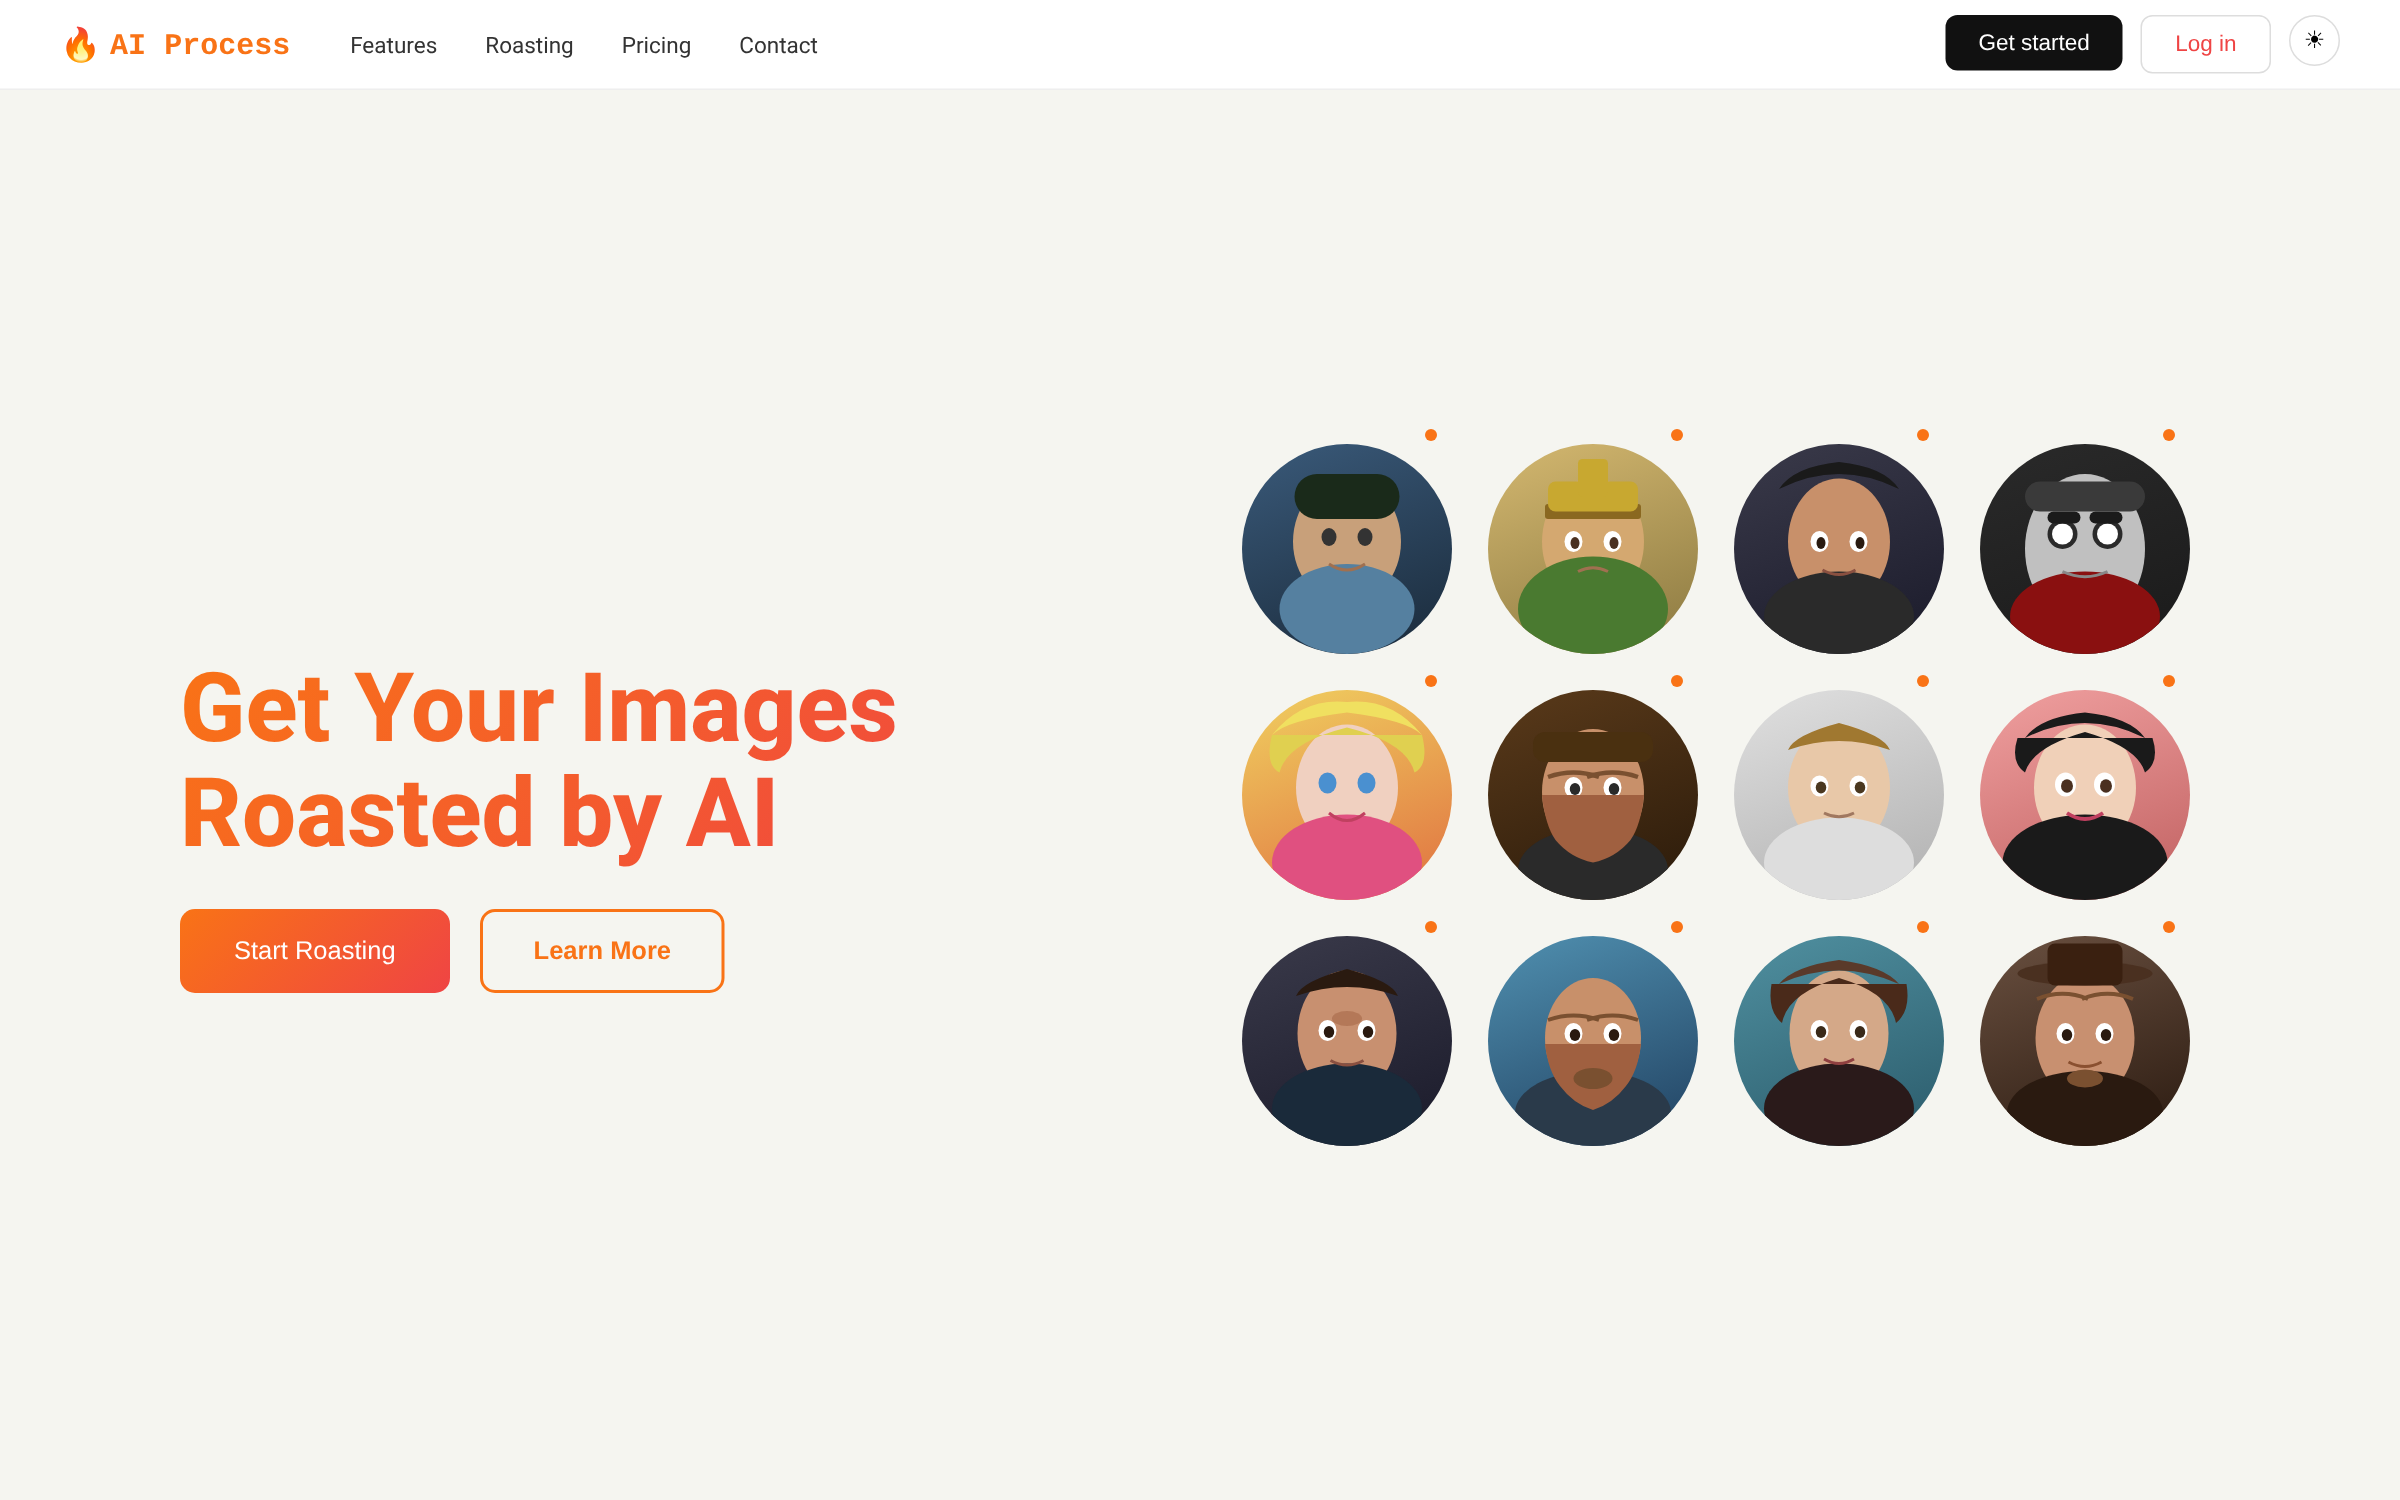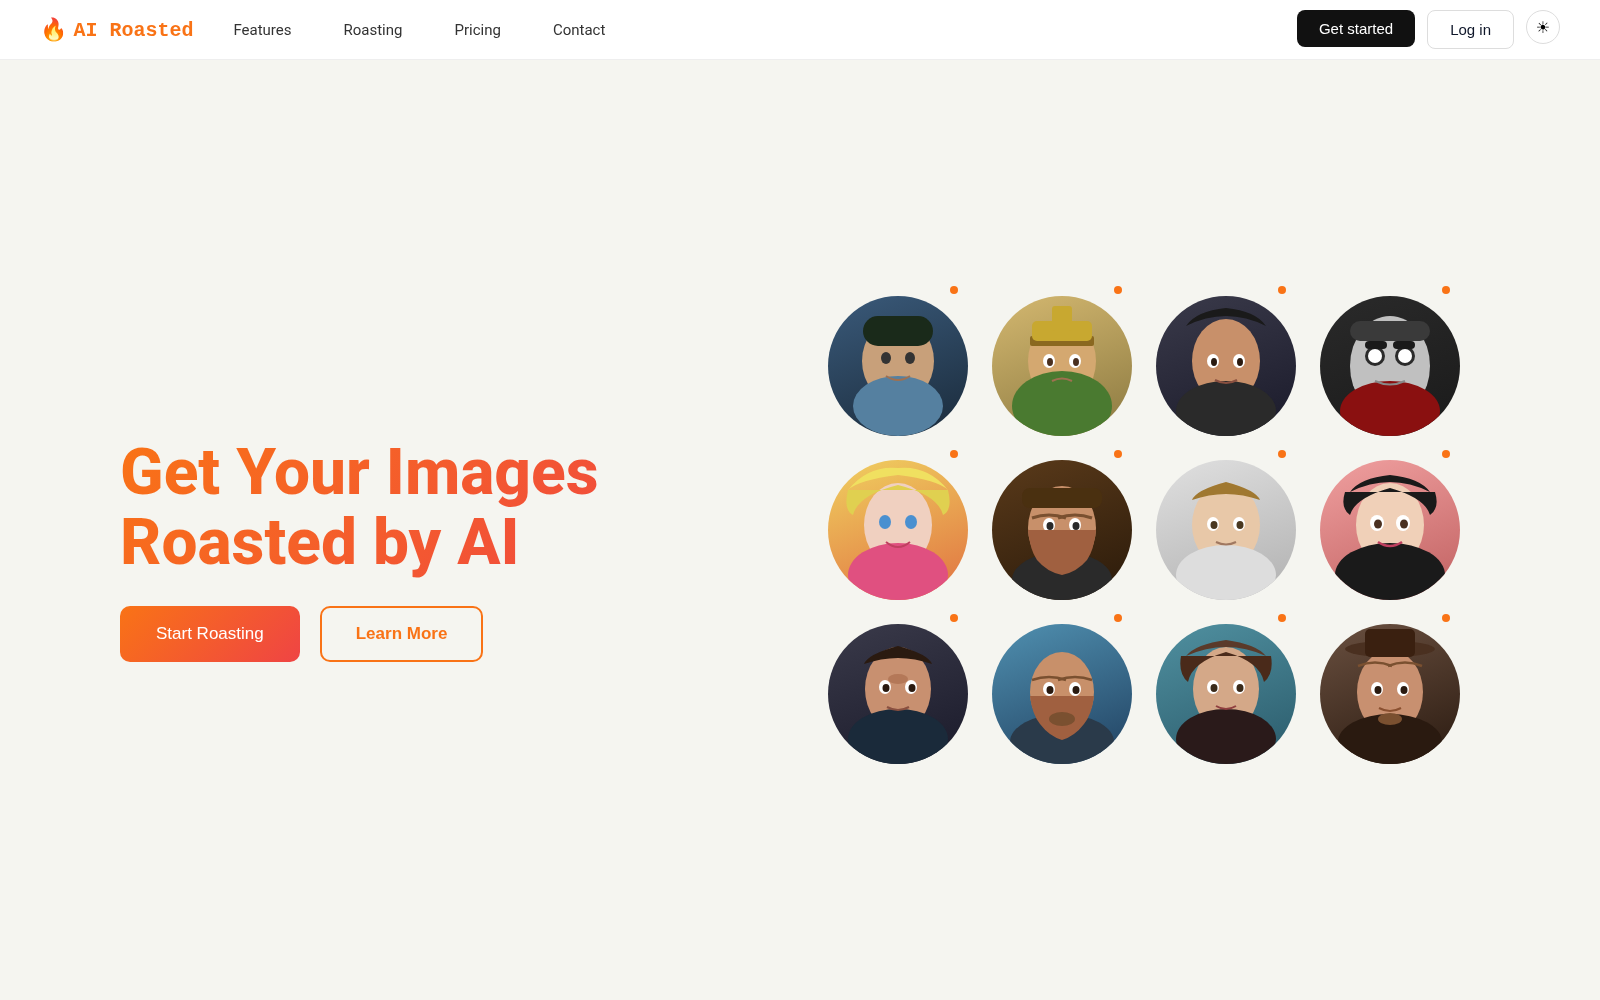--- a/index.html
+++ b/index.html
@@ -53,21 +53,21 @@
       color: #111;
     }
 
     .logo-text span {
       color: #f97316;
       font-family: Liberation Mono, monospace;
     }
 
     .nav-links {
       display: flex;
-      gap: 52px;
+      gap: 32px;
       list-style: none;
     }
 
     .nav-links a {
       text-decoration: none;
       color: #333;
       font-size: 15px;
       font-weight: 400;
     }
 
@@ -83,21 +83,21 @@
       border: none;
       padding: 10px 22px;
       border-radius: 8px;
       font-size: 15px;
       font-weight: 500;
       cursor: pointer;
     }
 
     .btn-login {
       background: transparent;
-      color: #0f172a;
+      color: #ef4444;
       border: 1px solid #ddd;
       padding: 10px 22px;
       border-radius: 8px;
       font-size: 15px;
       font-weight: 500;
       cursor: pointer;
     }
 
     .theme-toggle {
       width: 34px;
@@ -221,21 +221,21 @@
     }
   </style>
 </head>
 <body>
 
 <nav class="navbar">
   <div class="navbar-left">
     <a class="logo" href="#">
       <span class="logo-icon">🔥</span>
       <span class="logo-text">
-        <span>AI </span><span style="color:#f97316">Roasted</span>
+        <span>AI </span><span style="color:#f97316">Process</span>
       </span>
     </a>
     <ul class="nav-links">
       <li><a href="#">Features</a></li>
       <li><a href="#">Roasting</a></li>
       <li><a href="#">Pricing</a></li>
       <li><a href="#">Contact</a></li>
     </ul>
   </div>
   <div class="navbar-right">

